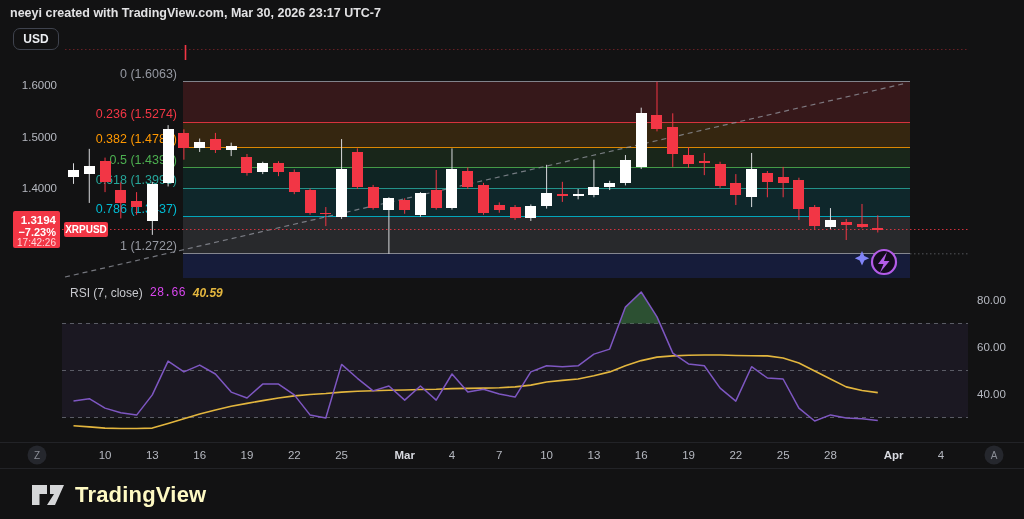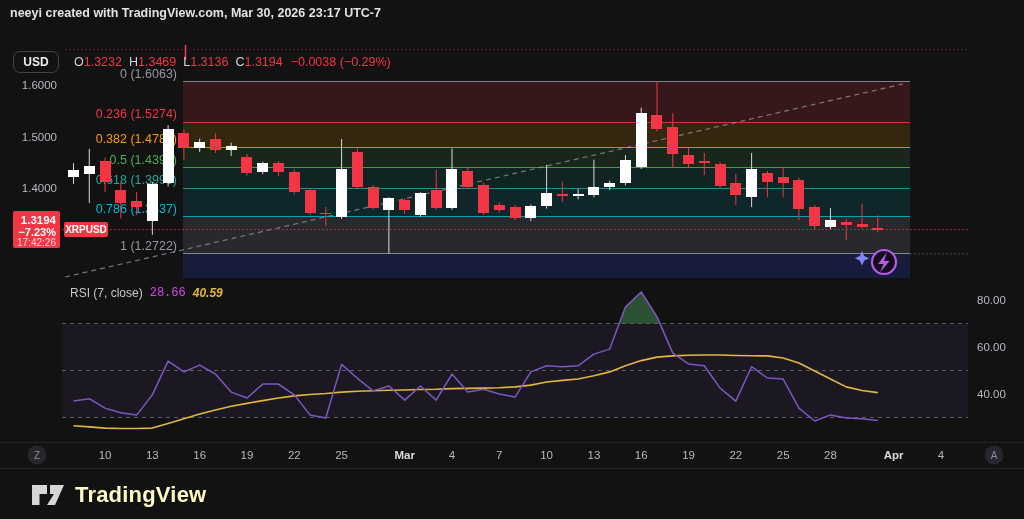--- a/index.html
+++ b/index.html
@@ -1,21 +1,21 @@
 <!DOCTYPE html>
 <html><head>
 <meta charset="utf-8">
 <style>
   html,body{margin:0;padding:0;background:#131314;}
   .stage{position:relative;width:1024px;height:519px;background:#121213;overflow:hidden;
          font-family:"Liberation Sans",sans-serif;-webkit-font-smoothing:antialiased;}
   #chart{position:absolute;left:0;top:0;z-index:1;}
   .topbar{position:absolute;left:0;top:0;width:100%;height:26px;z-index:3;
           color:#e2e2e4;font-size:12.5px;font-weight:bold;line-height:26px;padding-left:10px;box-sizing:border-box;}
-  .tickerrow{position:absolute;left:0;top:26px;width:100%;height:26px;z-index:3;display:flex;align-items:center;margin-top:23px;}
+  .tickerrow{position:absolute;left:0;top:26px;width:100%;height:26px;z-index:3;display:flex;align-items:center;}
   .usd{margin-left:13px;height:22px;min-width:46px;background:transparent;border:1.5px solid #3f434e;border-radius:7px;
        color:#eceef2;font-size:12px;font-weight:bold;font-family:"Liberation Sans",sans-serif;padding:0 8px;}
   .sym{color:#d1d4dc;font-size:12.5px;margin-left:14px;letter-spacing:.1px;}
   .ohlc{display:flex;margin-left:8px;font-size:12.5px;}
   .ohlc .pair{margin-left:7px;}
   .ohlc .lab{color:#d1d4dc;}
   .ohlc .val{color:#f23645;}
   .ohlc .chg{color:#f23645;margin-left:8px;}
   .rsi-title{position:absolute;left:70px;top:286px;z-index:3;font-size:12px;display:flex;gap:7px;}
   .rsi-title .t1{color:#c8c9ce;}
@@ -26,27 +26,20 @@
 </style>
 </head>
 <body>
 
 <div class="stage">
 
   <div class="topbar">neeyi created with TradingView.com, Mar 30, 2026 23:17 UTC-7</div>
 
   <div class="tickerrow">
     <button class="usd">USD</button>
-    <span class="ohlc">
-      <span class="pair"><span class="lab">O</span><span class="val">1.3232</span></span>
-      <span class="pair"><span class="lab">H</span><span class="val">1.3469</span></span>
-      <span class="pair"><span class="lab">L</span><span class="val">1.3136</span></span>
-      <span class="pair"><span class="lab">C</span><span class="val">1.3194</span></span>
-      <span class="chg">−0.0038 (−0.29%)</span>
-    </span>
   </div>
 
   <div class="rsi-title">
     <span class="t1"><span>RSI</span> <span>(7, close)</span></span>
     <span class="v1">28.66</span>
     <span class="v2">40.59</span>
   </div>
 
   <svg id="chart" width="1024" height="519">
       <rect x="183" y="81.75550000000001" width="727" height="40.633499999999984" fill="rgba(242,54,69,0.16)" shape-rendering="crispEdges"></rect>

